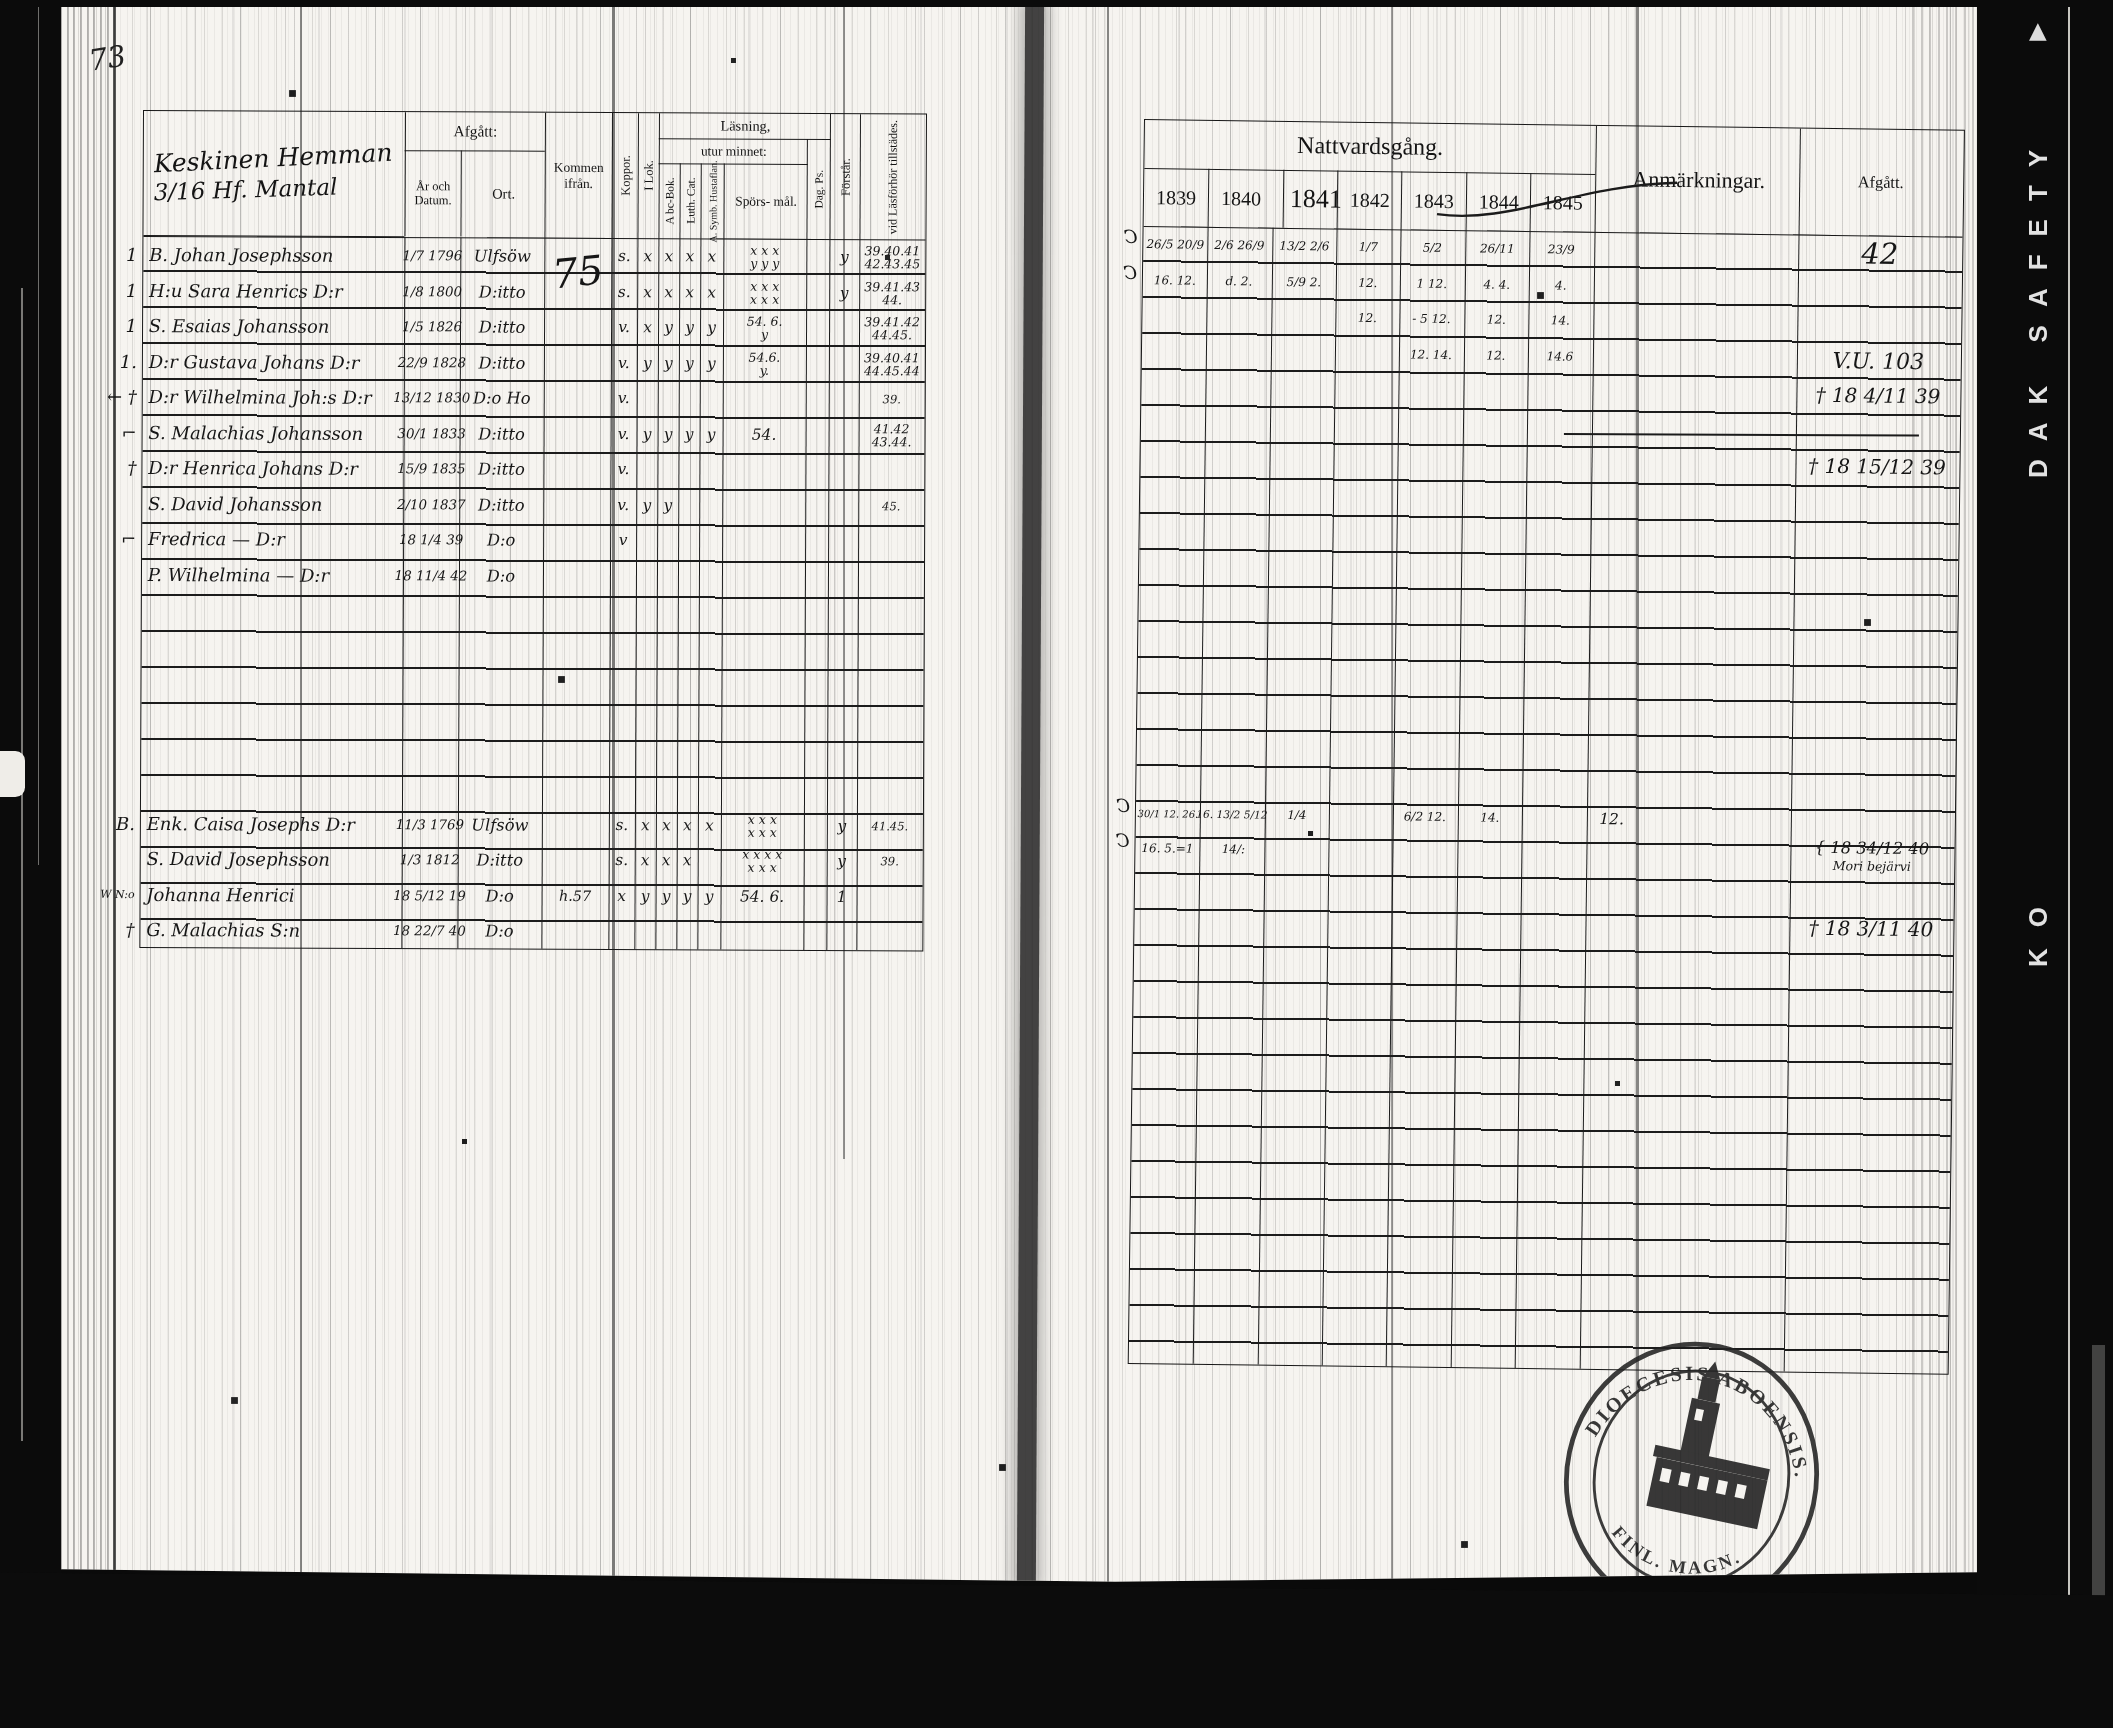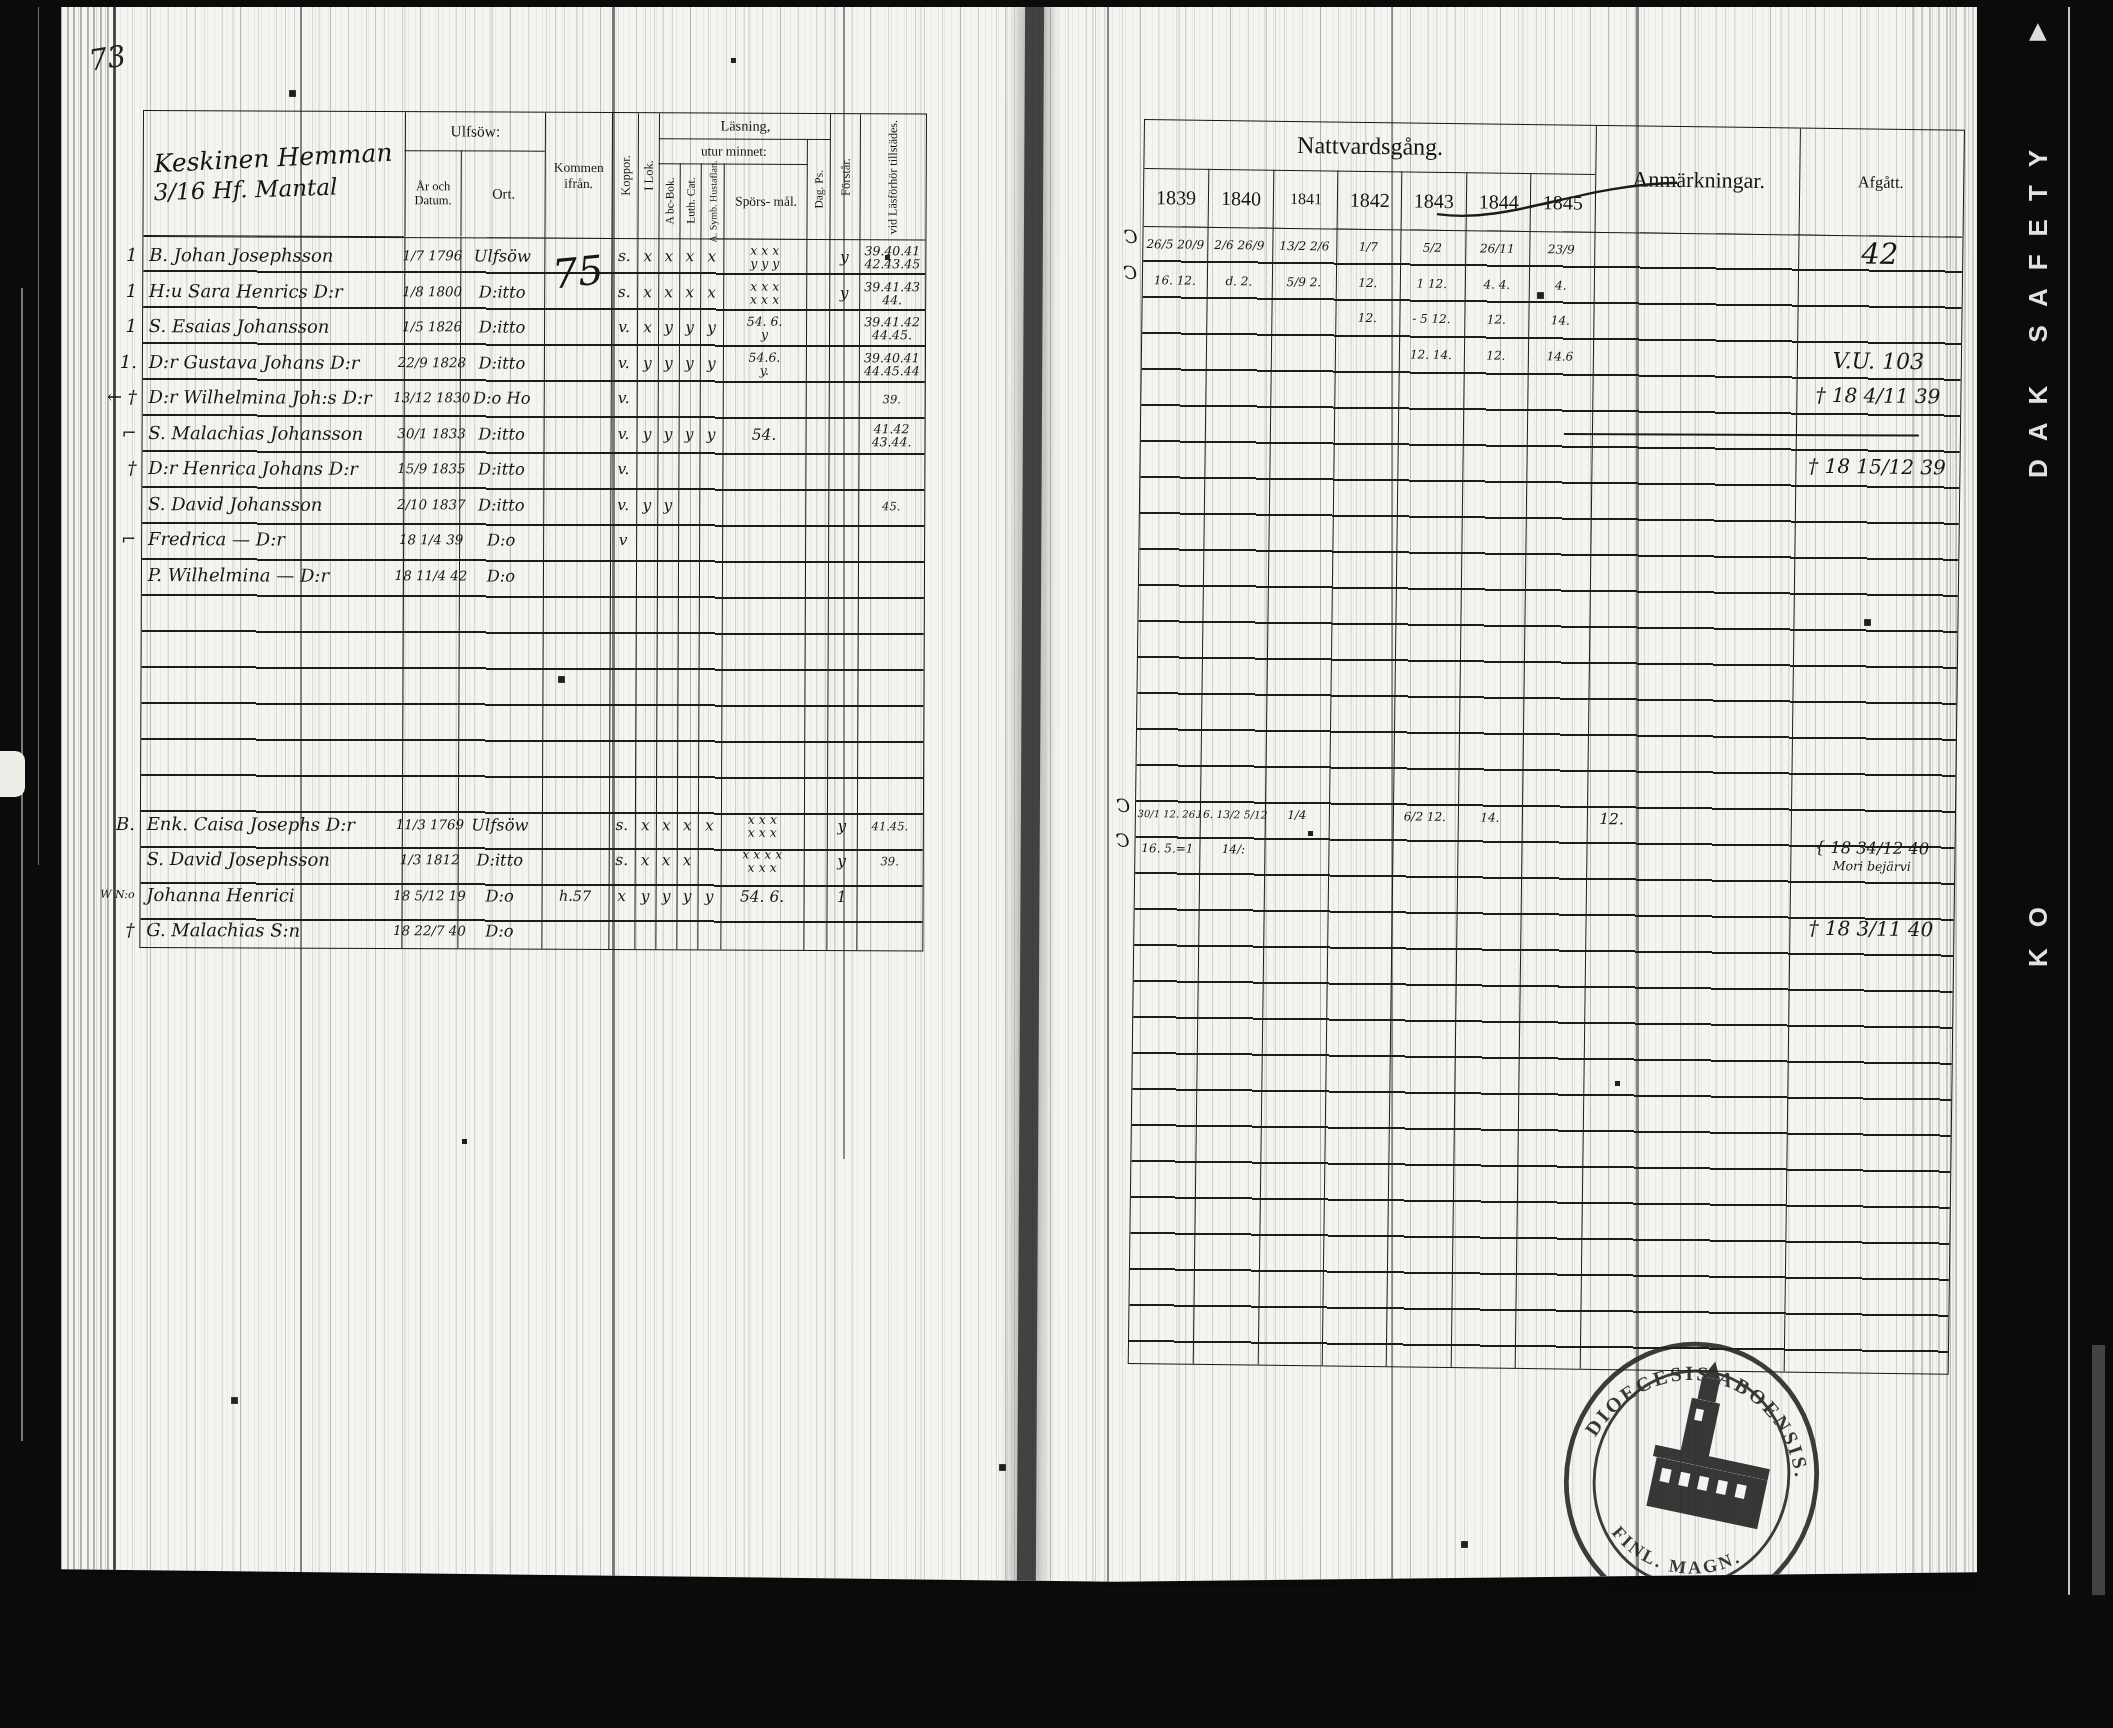--- a/index.html
+++ b/index.html
@@ -107,21 +107,21 @@
 
     <div class="page-no hw">73</div>
 
     <div class="ltable">
       <div class="thead">
 
         <div class="hbox bb" style="left:0;top:0;width:261px;height:125px;flex-direction:column;align-items:flex-start;padding-left:9.6px;box-sizing:border-box">
           <span class="hw" style="font-size:25px;transform:rotate(-3deg)">Keskinen Hemman</span>
           <span class="hw" style="font-size:23px;transform:rotate(-2deg);margin-top:3.8px">3/16 Hf. Mantal</span>
         </div>
-        <div class="hbox bl bb" style="left:261px;top:0;width:139px;height:38px;font-size:15.4px">Ulfsöw:</div>
+        <div class="hbox bl bb" style="left:261px;top:0;width:139px;height:38px;font-size:15.4px">Afgått:</div>
         <div class="hbox bl" style="left:261px;top:38px;width:56px;height:86px;font-size:12.5px;padding:0 2.9px;box-sizing:border-box">År och Datum.</div>
         <div class="hbox bl" style="left:317px;top:38px;width:84px;height:86px">Ort.</div>
         <div class="hbox bl" style="left:401px;top:0;width:67px;height:125px;font-size:13.4px;padding:0 3.8px;box-sizing:border-box">Kommen ifrån.</div>
         <div class="hbox bl" style="left:468px;top:0;width:26px;height:125px">
             <span class="hv" style="font-size:12.5px">Koppor.</span>
           </div>
         <div class="hbox bl" style="left:494px;top:0;width:21px;height:125px">
             <span class="hv" style="font-size:12.5px">I Lok.</span>
           </div>
         <div class="hbox bl bb" style="left:515px;top:0;width:171px;height:25px;font-size:14.4px">Läsning,</div>
@@ -348,21 +348,21 @@
           <span class="f f-ort hw">D:o</span>
         </div>
       </div>
     </div>
 
     <div class="rtable">
       <div class="thead">
         <div class="hbox bb" style="left:0;top:0;width:451px;height:48px;font-size:24px">Nattvardsgång.</div>
         <div class="hbox" style="left:0;top:48px;width:64px;height:58px;font-size:20px">1839</div>
         <div class="hbox bl" style="left:64px;top:48px;width:64px;height:58px;font-size:20px">1840</div>
-        <div class="hbox bl" style="left:129px;top:48px;width:64px;height:58px;font-size:16px">1841</div>
+        <div class="hbox bl" style="left:139px;top:48px;width:64px;height:58px;font-size:26px">1841</div>
         <div class="hbox bl" style="left:193px;top:48px;width:64px;height:58px;font-size:20px">1842</div>
         <div class="hbox bl" style="left:257px;top:48px;width:64px;height:58px;font-size:20px">1843</div>
         <div class="hbox bl" style="left:322px;top:48px;width:64px;height:58px;font-size:20px">1844</div>
         <div class="hbox bl" style="left:386px;top:48px;width:64px;height:58px;font-size:20px">1845</div>
         <div class="hbox bl" style="left:451px;top:0;width:205px;height:106px;font-size:22px">Anmärkningar.</div>
         <div class="hbox bl" style="left:655px;top:0;width:161px;height:106px;font-size:16.3px">Afgått.</div>
         <svg class="swoosh" viewBox="0 0 260 48">
           <path d="M5,42 C80,52 150,10 255,6" stroke="#1b1b1b" stroke-width="2.5" fill="none"></path>
         </svg>
       </div>

